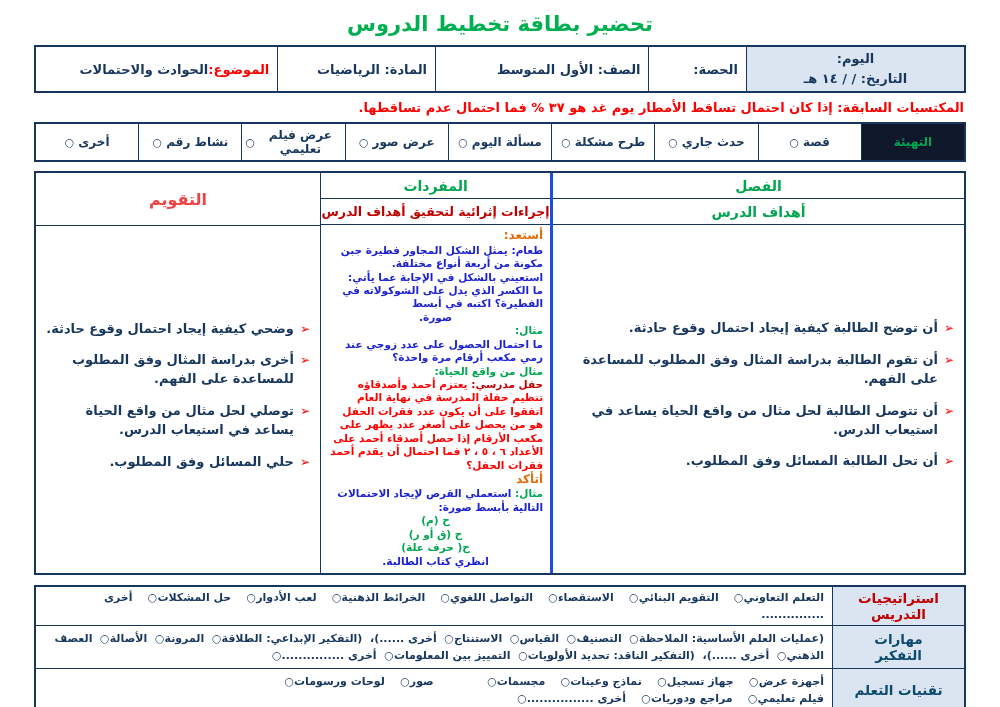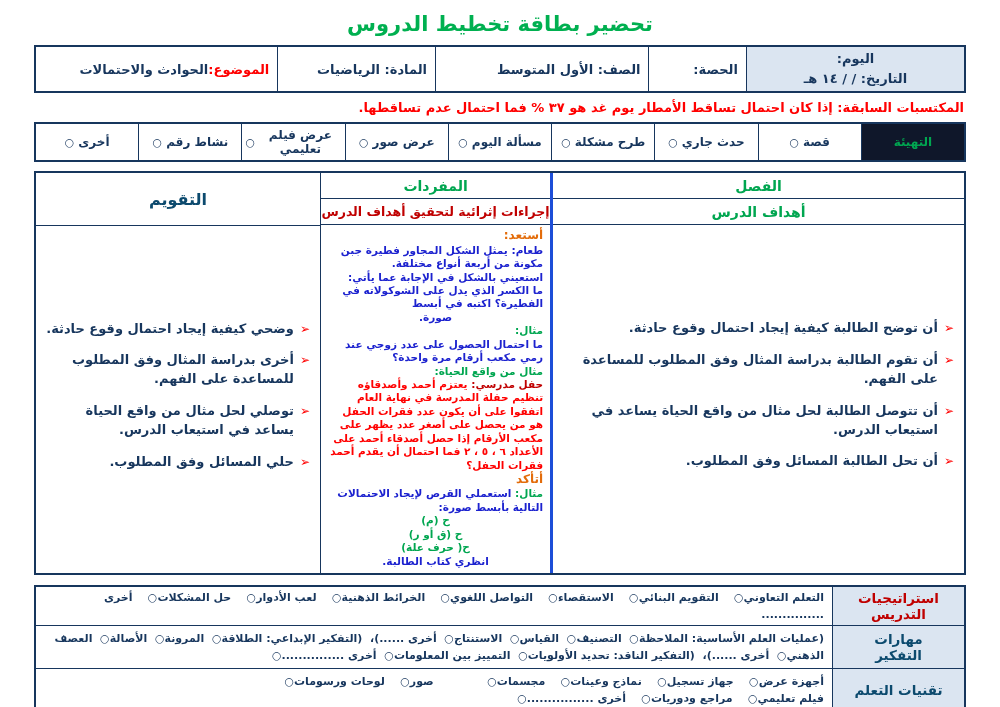--- a/index.html
+++ b/index.html
@@ -37,21 +37,21 @@
 
   
   .main { margin-top:9px; border:2px solid #17365d; display:flex; align-items:stretch; background:#fff; }
   .col { display:flex; flex-direction:column; }
   .col-objectives { flex:0 0 44.6%; border-left:3px solid #1d4ed8; }
   .col-vocab      { flex:0 0 24.8%; border-left:1px solid #17365d; }
   .col-eval       { flex:1; }
   .hdr { height:26px; display:flex; align-items:center; justify-content:center; text-align:center; font-weight:bold; border-bottom:1px solid #17365d; font-size:14px; }
   .hdr-green  { color:#00a650; }
   .hdr-maroon { color:#c00000; font-size:12.5px; }
-  .eval-hdr { height:53px; color:#0c4a6e; font-size:16px; }
+  .eval-hdr { height:53px; color:#ef4444; font-size:16px; }
   .colbody { flex:1; }
   .list-body { display:flex; flex-direction:column; justify-content:center; gap:13px; padding:6px 10px 14px 8px; font-size:13px; line-height:1.45; font-weight:bold; color:#17365d; }
   .list-item { display:flex; gap:6px; }
   .arrow { color:#ff0000; font-size:12px; flex:0 0 auto; padding-top:1px; font-weight:normal; }
 
   .vocab-body { padding:3px 7px 5px; font-size:10.5px; line-height:1.28; color:#1c22cf; font-weight:bold; }
   .v-orange { color:#e36c0a; font-size:12px; }
   .v-green  { color:#00a650; }
   .v-red    { color:#ff0000; }
   .v-maroon { color:#c00000; }

